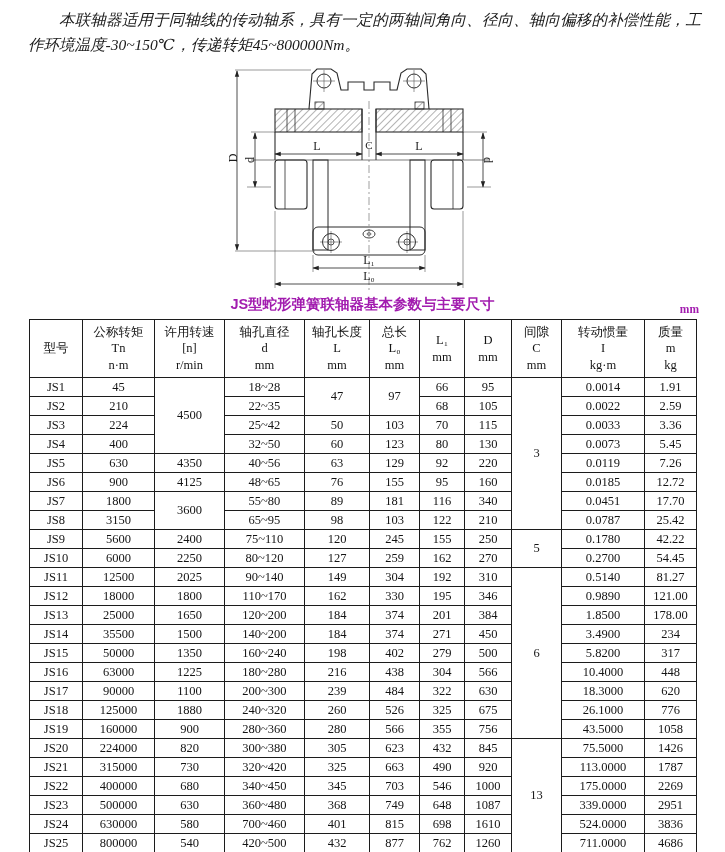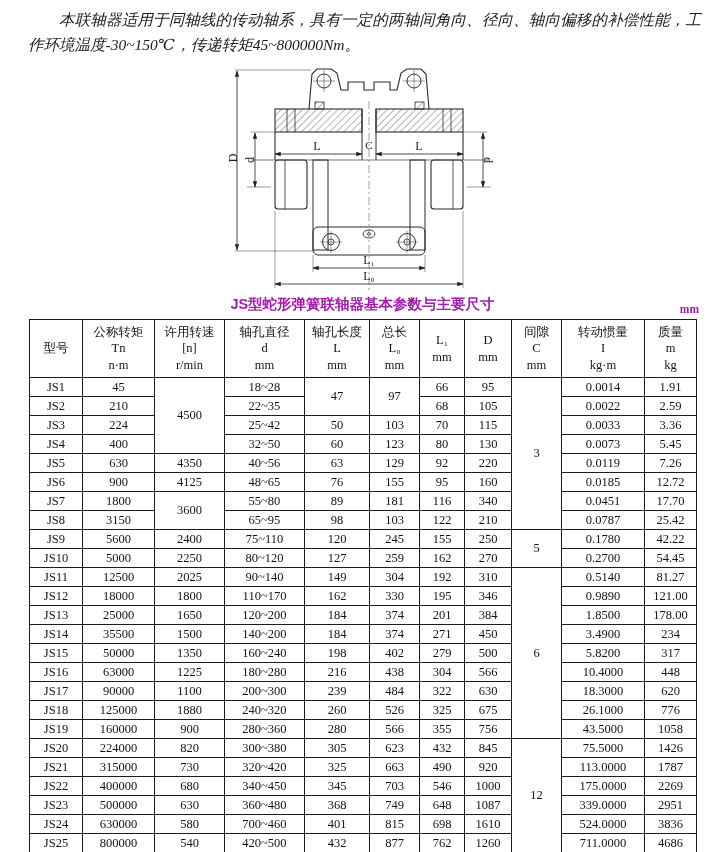--- a/index.html
+++ b/index.html
@@ -306,21 +306,21 @@
         <td>120</td>
         <td>245</td>
         <td>155</td>
         <td>250</td>
         <td rowspan="2">5</td>
         <td>0.1780</td>
         <td>42.22</td>
       </tr>
       <tr>
         <td>JS10</td>
-        <td>5000</td>
+        <td>6000</td>
         <td>2250</td>
         <td>80~120</td>
         <td>127</td>
         <td>259</td>
         <td>162</td>
         <td>270</td>
         <td>0.2700</td>
         <td>54.45</td>
       </tr>
       <tr>
@@ -434,21 +434,21 @@
       </tr>
       <tr>
         <td>JS20</td>
         <td>224000</td>
         <td>820</td>
         <td>300~380</td>
         <td>305</td>
         <td>623</td>
         <td>432</td>
         <td>845</td>
-        <td rowspan="6">12</td>
+        <td rowspan="6">13</td>
         <td>75.5000</td>
         <td>1426</td>
       </tr>
       <tr>
         <td>JS21</td>
         <td>315000</td>
         <td>730</td>
         <td>320~420</td>
         <td>325</td>
         <td>663</td>

